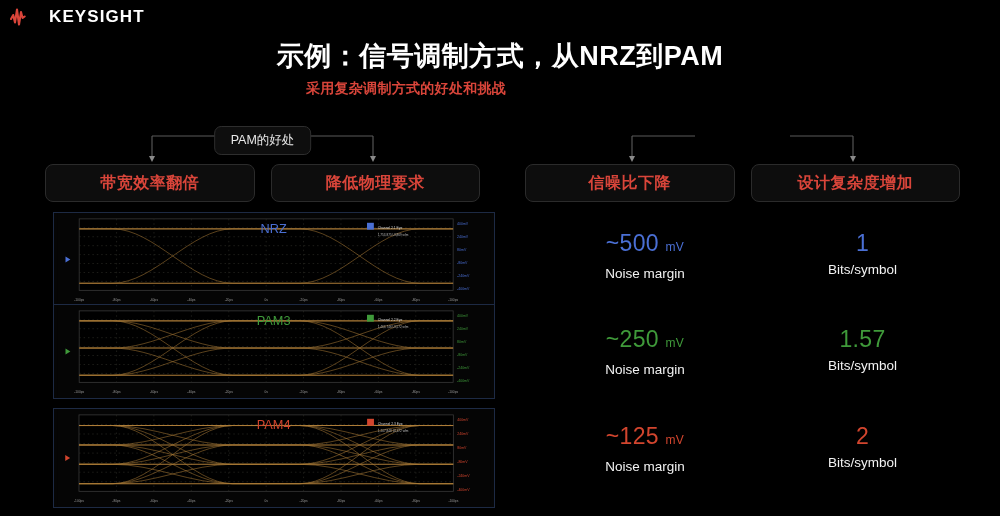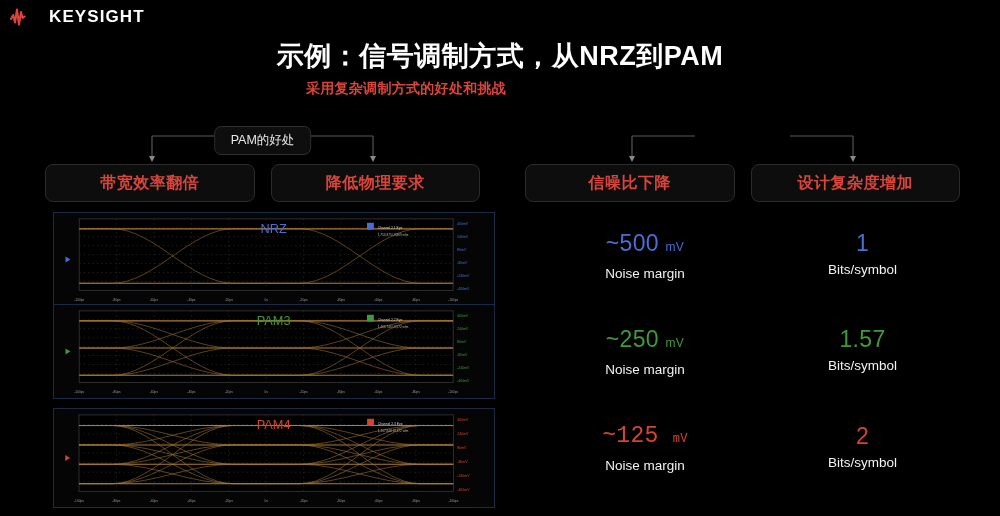--- a/index.html
+++ b/index.html
@@ -401,21 +401,21 @@
         <div class="metric-label">Noise margin</div>
       </div>
       <div class="metric-cell c1">
         <div class="metric-value" style="color: rgb(63, 154, 58);">1.57</div>
         <div class="metric-label">Bits/symbol</div>
       </div>
     </div>
 
     <div class="metric-row">
       <div class="metric-cell c0">
-        <div class="metric-value" style="color: rgb(210, 69, 46); font-family: Liberation Mono, monospace;">
+        <div class="metric-value" style="color: rgb(210, 69, 46);">
           <span>~125</span>
           <span class="unit">mV</span>
         </div>
         <div class="metric-label">Noise margin</div>
       </div>
       <div class="metric-cell c1">
         <div class="metric-value" style="color: rgb(210, 69, 46);">2</div>
         <div class="metric-label">Bits/symbol</div>
       </div>
     </div>

